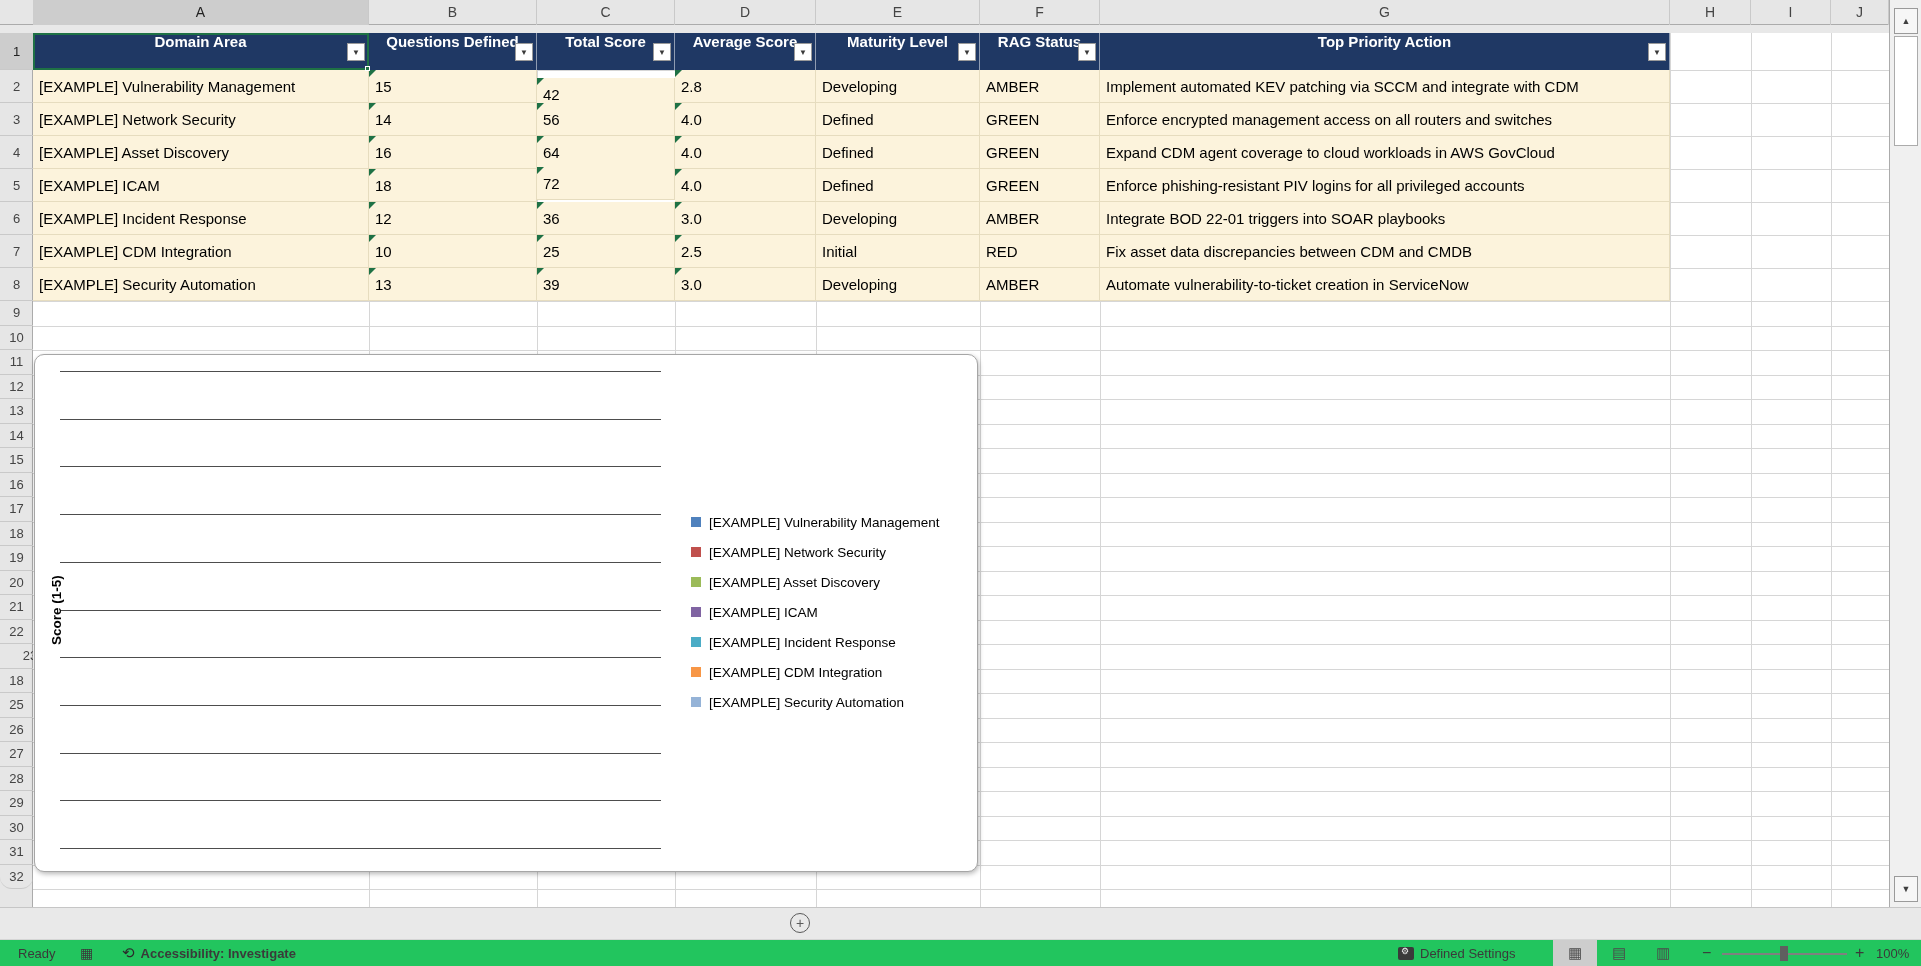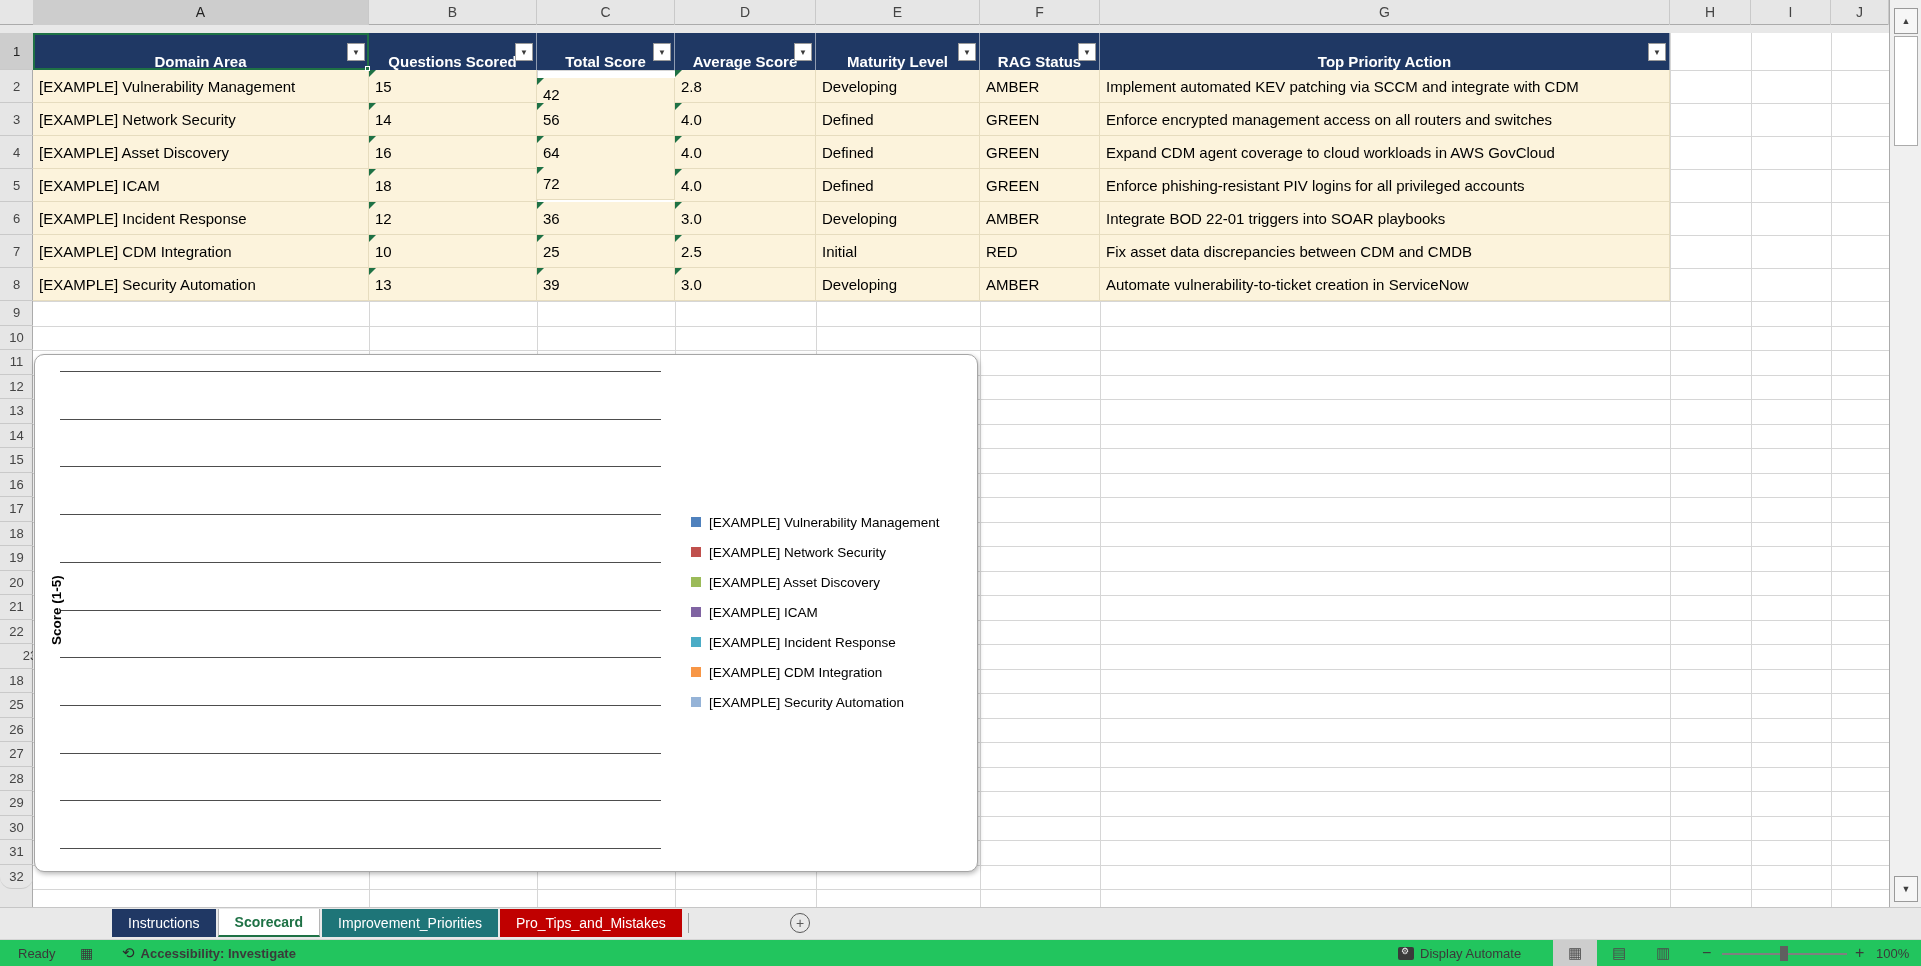--- a/index.html
+++ b/index.html
@@ -21,21 +21,21 @@
            display:flex; align-items:center; justify-content:center; border-bottom:1px solid #c9c9c9; }
   .row-h.sel { background:#cdcdcd; color:#222; }
 
   
   #sheet { position:absolute; left:33px; top:33px; width:1856px; height:874px; background:#ffffff; }
   .vline { position:absolute; top:33px; height:874px; width:1px; background:#d6d6d6; }
   .hline { position:absolute; left:33px; width:1856px; height:1px; background:#d6d6d6; }
 
   
   .th { position:absolute; top:33px; height:37px; background:#1f3864; color:#fff; font-weight:bold;
-        font-size:15px; display:flex; align-items:flex-end; justify-content:center;
+        font-size:15px; display:flex; align-items:flex-start; justify-content:center;
         border-right:1px solid rgba(255,255,255,.5); }
   .filter-btn { position:absolute; right:3px; top:10px; width:18px; height:18px; background:#fff;
         border:1px solid #9a9a9a; display:flex; align-items:center; justify-content:center;
         font-size:8px; color:#3a3a3a; }
   .td { position:absolute; height:33px; background:#fcf3dc; font-size:15px; color:#000;
         display:flex; align-items:center; padding-left:6px; white-space:nowrap; overflow:hidden;
         border-right:1px solid #e6dcbf; border-bottom:1px solid #e6dcbf; }
   .err-tri { position:absolute; left:0; top:0; width:0; height:0;
         border-top:7px solid #1e7145; border-right:7px solid transparent; }
   #sel-a1 { position:absolute; left:33px; top:33px; width:336px; height:37px;
@@ -193,21 +193,21 @@
       <div class="hline" style="top: 840px;"></div>
       <div class="hline" style="top: 864.5px;"></div>
       <div class="hline" style="top: 889px;"></div>
     </div>
   <div id="table-header">
       <div class="th" style="left: 33px; width: 336px;">
         <span>Domain Area</span>
         <div class="filter-btn">▼</div>
       </div>
       <div class="th" style="left: 369px; width: 168px;">
-        <span>Questions Scored</span>
+        <span>Questions Defined</span>
         <div class="filter-btn">▼</div>
       </div>
       <div class="th" style="left: 537px; width: 138px;">
         <span>Total Score</span>
         <div class="filter-btn">▼</div>
       </div>
       <div class="th" style="left: 675px; width: 141px;">
         <span>Average Score</span>
         <div class="filter-btn">▼</div>
       </div>
@@ -341,41 +341,34 @@
   <div id="hscroll-track"></div>
   <div id="hthumb"></div>
   <div class="sbtn" style="left:1874px; top:911px; width:24px; height:24px;">
       <span>▶</span>
     </div>
 
   <div id="tabbar">
     
     
   </div>
-  <div id="tabs">
-      <div class="sheet-tab" style="background: rgb(32, 56, 100); color: rgb(255, 255, 255);">Instructions</div>
-      <div class="sheet-tab active" style="color: rgb(30, 113, 69);">Scorecard</div>
-      <div class="sheet-tab" style="background: rgb(30, 117, 120); color: rgb(255, 255, 255);">Improvement_Priorities</div>
-      <div class="sheet-tab" style="background: rgb(192, 0, 0); color: rgb(255, 255, 255);">Pro_Tips_and_Mistakes</div>
-      <div class="tab-sep"></div>
-    </div>
   <div id="add-sheet">
       <span>+</span>
     </div>
 
   <div id="statusbar">
     <div class="sb" style="left:18px;">Ready</div>
     <div class="sb" style="left:80px;" id="sb-macro">▦</div>
     <div class="sb" style="left:122px;">
       <span id="sb-acc-icon">⟲</span>
       <span id="sb-acc">Accessibility: Investigate</span>
     </div>
     <div class="sb" style="left:1398px;">
       <span id="display-gear"></span>
-      <span>Display Automate</span>
+      <span>Defined Settings</span>
     </div>
     <div id="view-btns">
       <div class="view-btn active">
           <span>▦</span>
         </div>
       <div class="view-btn">
           <span>▤</span>
         </div>
       <div class="view-btn">
           <span>▥</span>

